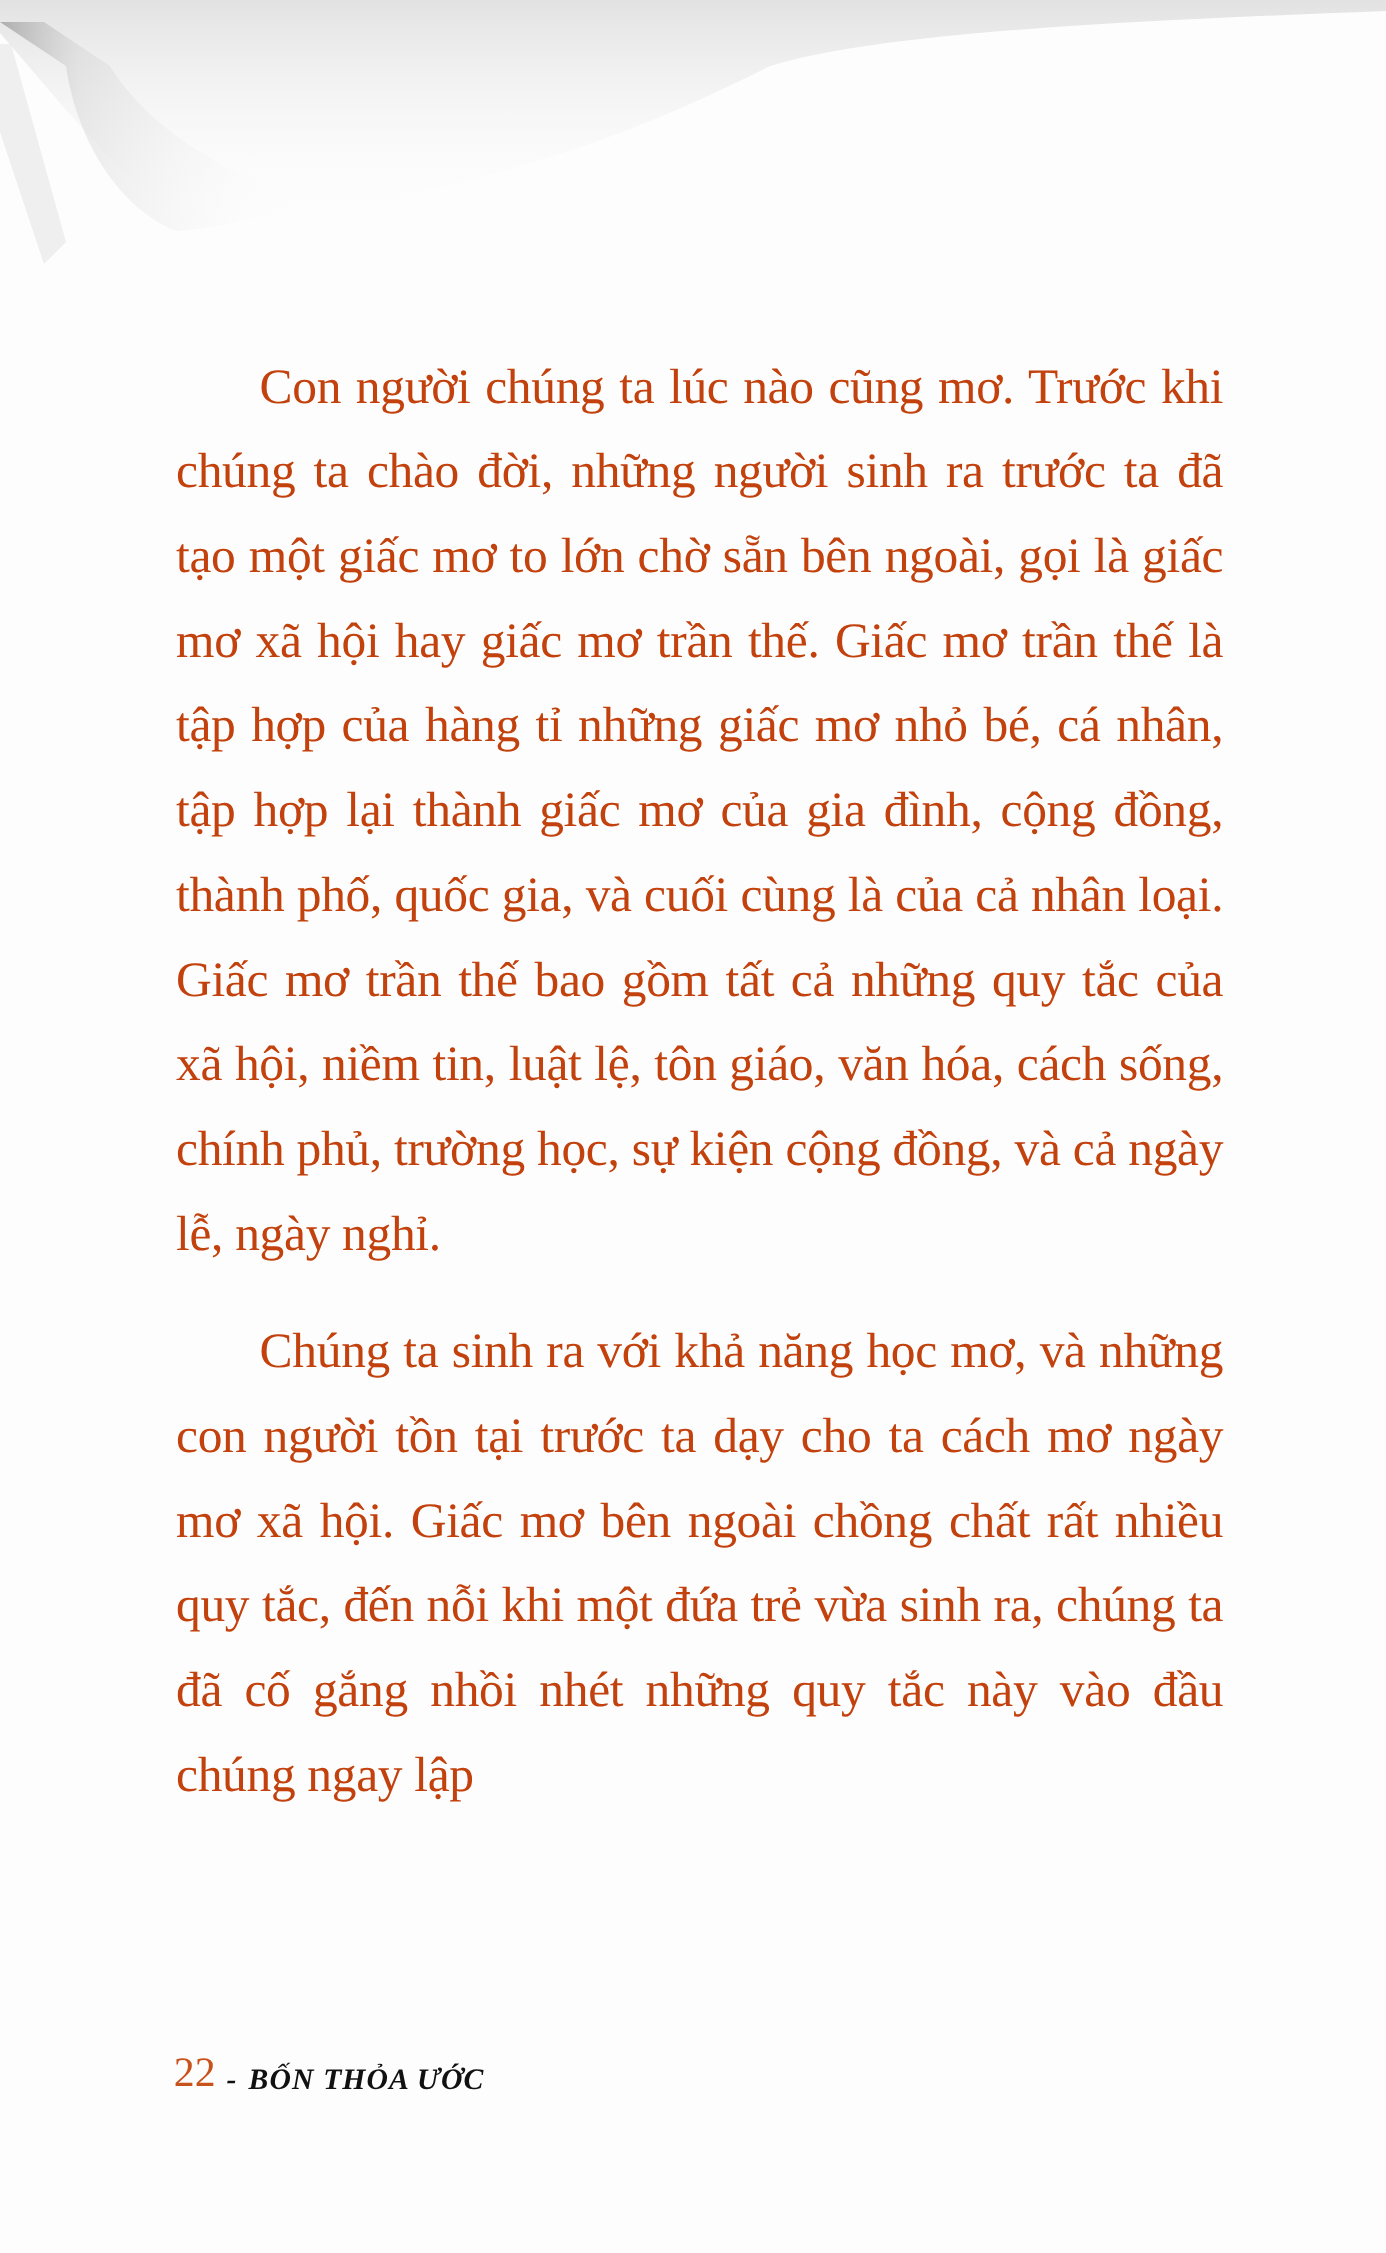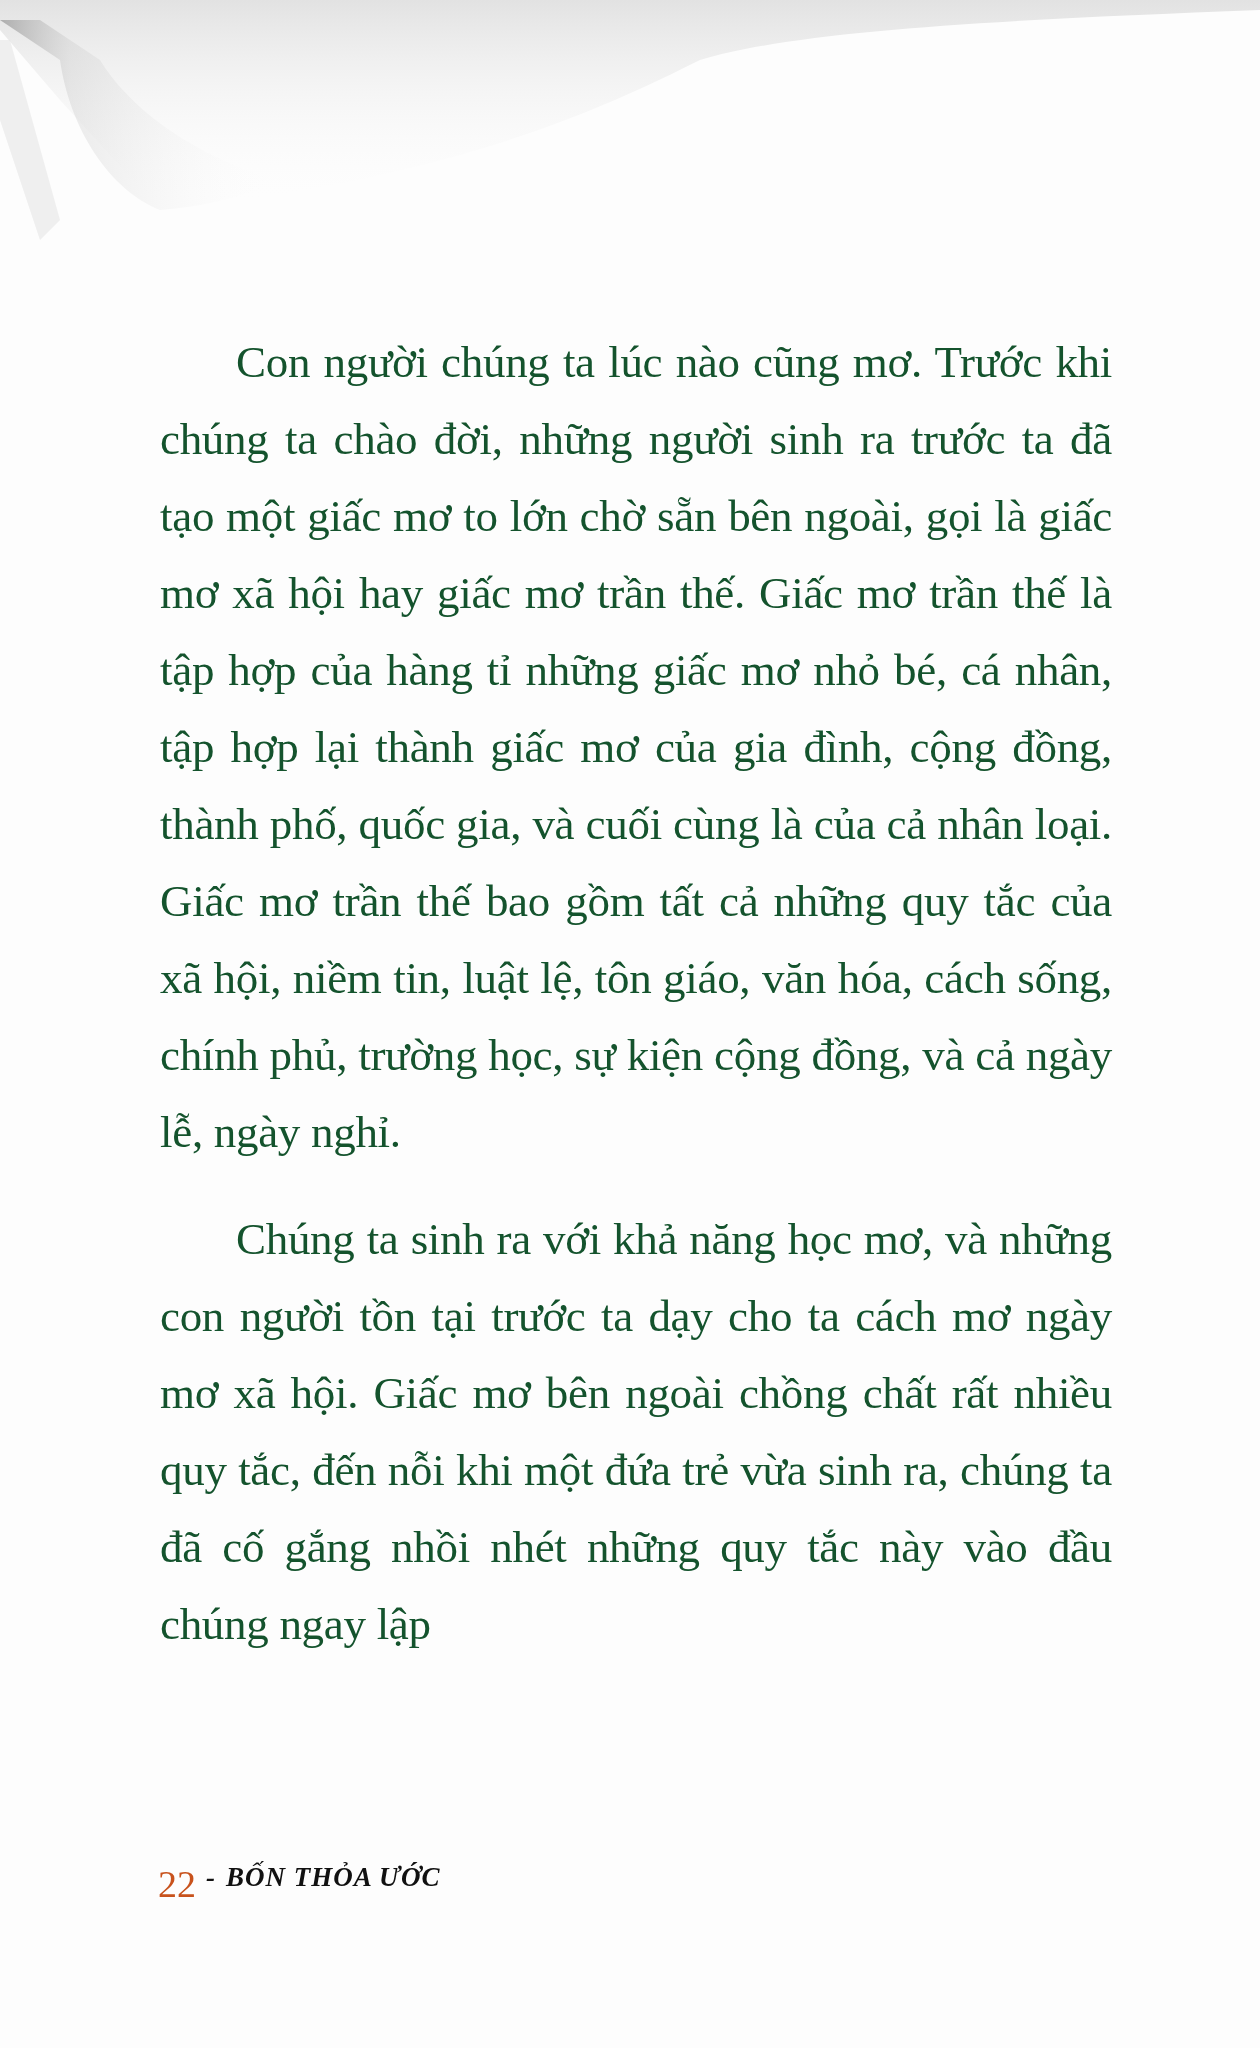--- a/index.html
+++ b/index.html
@@ -7,36 +7,36 @@
     width: 1260px; height: 2048px; overflow: hidden;
     background: #fdfdfd;
     position: relative;
     font-family: "Liberation Serif", "DejaVu Serif", serif;
   }
   .page-shadow {
     position: absolute; left: 0; top: 0; width: 1260px; height: 260px;
     pointer-events: none;
   }
   .text-block {
-    position: absolute; left: 160px; width: 952px; top: 324px;
-    color: #14532d;
+    position: absolute; left: 160px; width: 952px; top: 313px;
+    color: #c2410c;
   }
   .para {
     margin: 0;
     font-size: 45px;
     line-height: 77px;
     text-align: justify;
     text-indent: 76px;
     letter-spacing: -0.3px;
     font-stretch: condensed;
   }
   .para + .para { margin-top: 30px; }
   .footer {
     position: absolute; left: 158px; top: 1862px;
-    display: flex; align-items: flex-start; gap: 10px;
+    display: flex; align-items: flex-end; gap: 10px;
   }
   .page-number {
     font-size: 38px; color: #c8521c; font-family: "Liberation Serif", serif;
   }
   .running-title {
     font-size: 27px; font-weight: bold; font-style: italic; color: #111;
     letter-spacing: 1px; font-family: "Liberation Serif", serif;
   }
 </style>
 </head>

